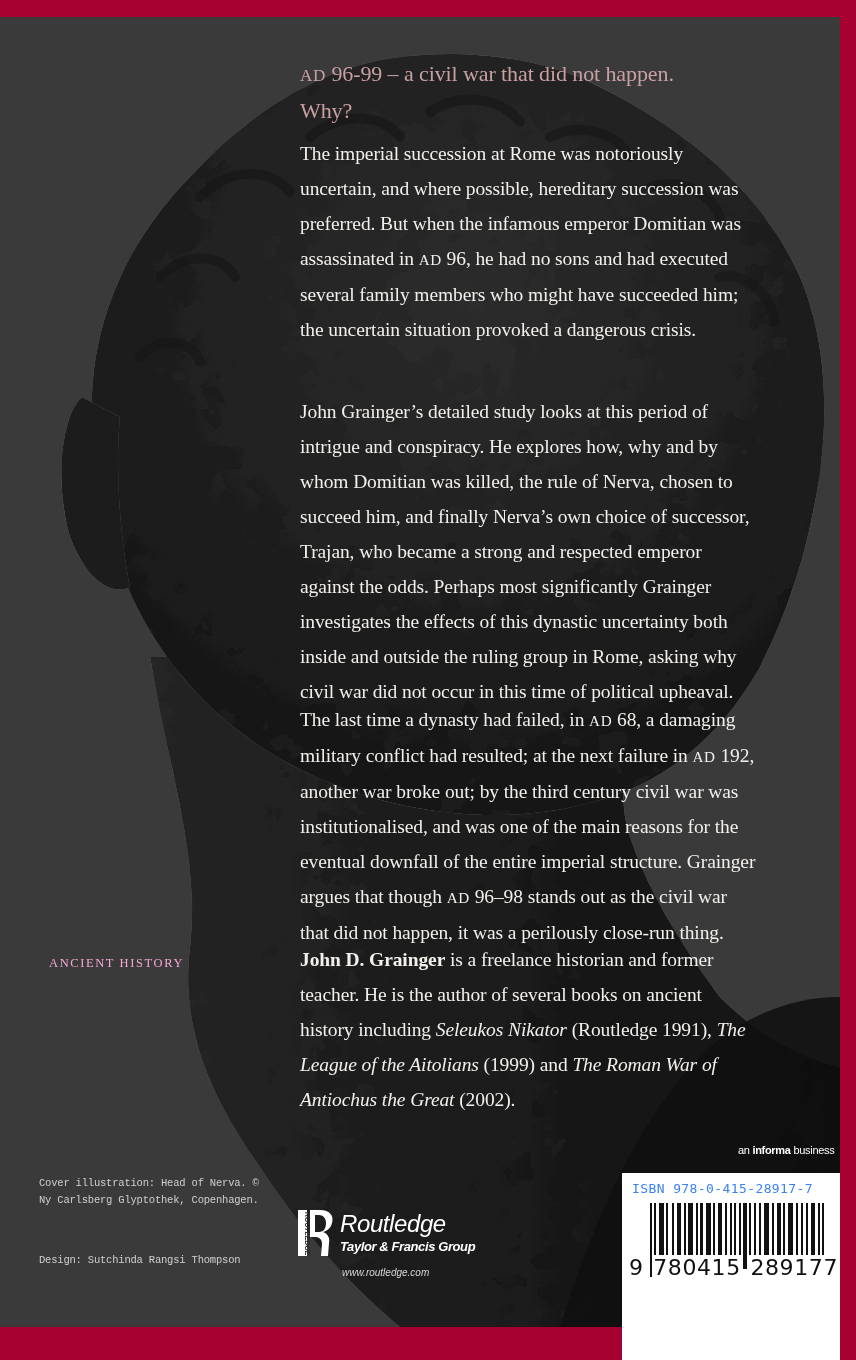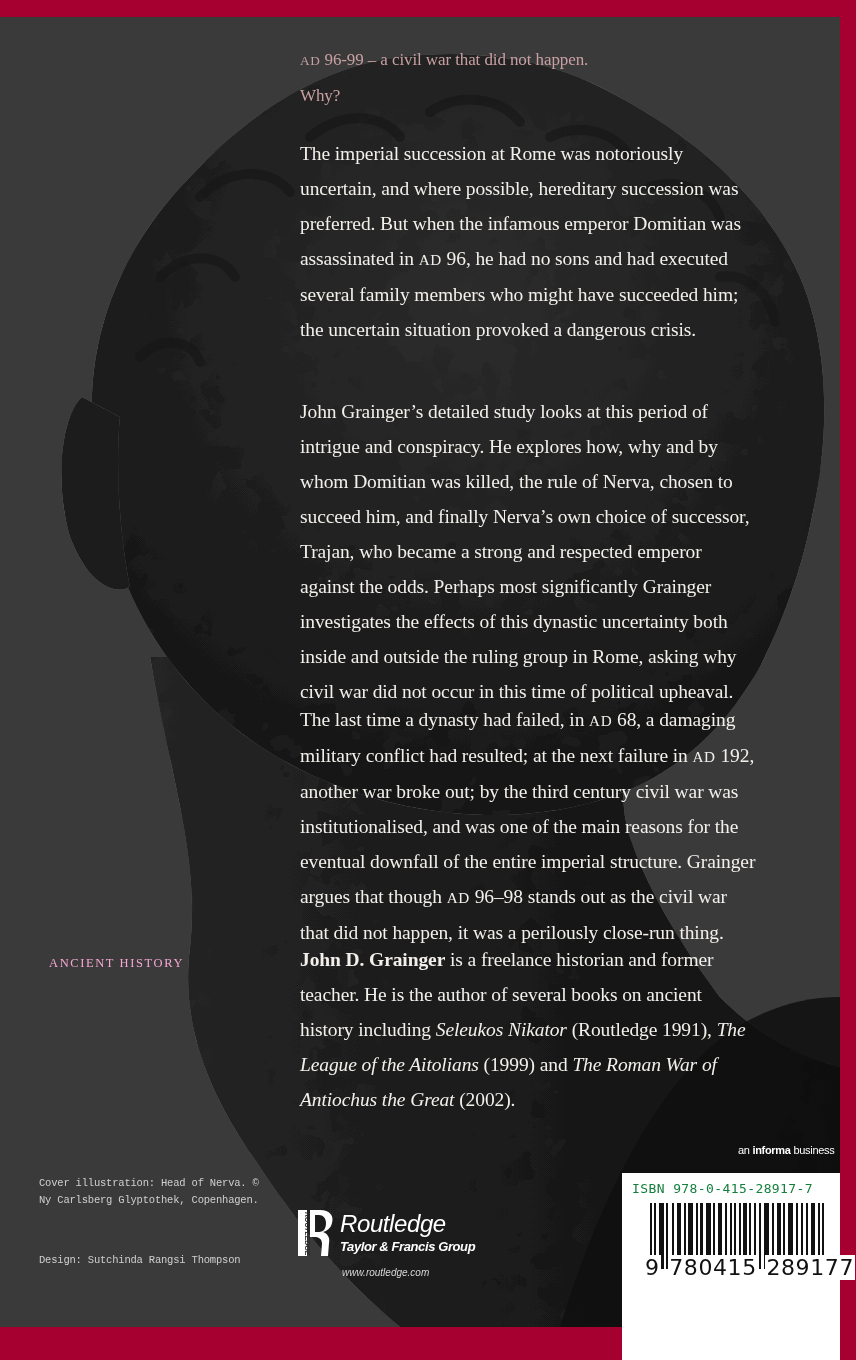--- a/index.html
+++ b/index.html
@@ -37,23 +37,23 @@
     .text-col {
       position: absolute;
       left: 300px;
       width: 460px;
       color: #f3f0ec;
       font-size: 19.5px;
       line-height: 35px;
       letter-spacing: -0.1px;
     }
     .heading {
-      top: 25px;
+      top: 39px;
       color: #c9a0a2;
-      font-size: 17px;
+      font-size: 22px;
       line-height: 35px;
     }
     .sc { font-size: 0.78em; letter-spacing: 0.6px; }
     .para1 { top: 119px; font-family: Liberation Serif, serif; }
     .para2 { top: 377px; }
     .para3 { top: 685px; }
     .bio { top: 925px; }
     .text-col p { margin: 0; }
     .bold { font-weight: bold; margin-top: 42px; }
     .ital { font-style: italic; }
@@ -133,33 +133,33 @@
       width: 218px;
       height: 187px;
       background: #ffffff;
     }
     .isbn-text {
       position: absolute;
       left: 10px;
       top: 8px;
       font-family: "DejaVu Sans Mono", "Liberation Mono", monospace;
       font-size: 13px;
-      color: #15803d;
+      color: #3b82f6;
       letter-spacing: 0.4px;
     }
     .bars {
       position: absolute;
       left: 28px;
       top: 30px;
       width: 180px;
       height: 74px;
     }
     .ean-digits {
       position: absolute;
-      left: 22px;
+      left: 6px;
       top: 82px;
       font-family: "DejaVu Sans", "Liberation Sans", sans-serif;
       font-size: 22px;
       color: #111;
       letter-spacing: 0.6px;
       background: transparent;
     }
     .ean-digits span { background: #fff; padding: 0 1px; }
   </style>
 </head>

